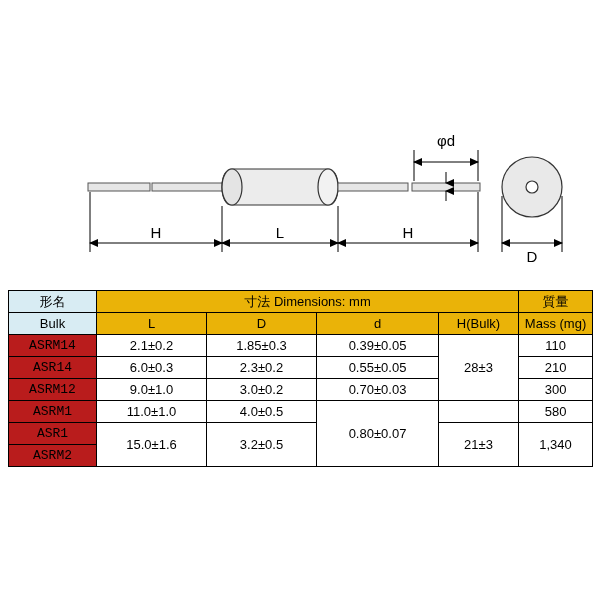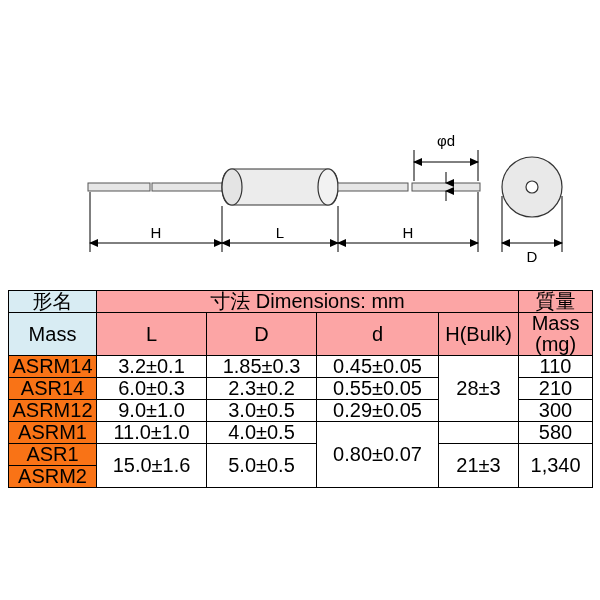--- a/index.html
+++ b/index.html
@@ -37,39 +37,40 @@
   #table-wrap {
     position: absolute;
     left: 8px;
     top: 290px;
     width: 584px;
   }
   table.dims {
     border-collapse: collapse;
     width: 584px;
     table-layout: fixed;
-    font-size: 20px;
+    font-size: 13px;
   }
   table.dims td, table.dims th {
     border: 1px solid #000000;
     text-align: center;
     vertical-align: middle;
     padding: 0;
     height: 21px;
     font-weight: normal;
     line-height: 1.05;
   }
   .hdr-blue {
-    background: #fca5a5;
+    background: #eab308;
   }
   .hdr-type {
     background: #d8ecf3;
   }
   .type-cell {
-    background: #f97316;
+    background: #b91c1c;
+    font-family: Liberation Mono, monospace;
   }
   .val {
     background: #ffffff;
   }
   .nowrap { white-space: nowrap; }
 
   
   col.c-type { width: 88px; }
   col.c-l    { width: 110px; }
   col.c-d    { width: 110px; }
@@ -158,66 +159,66 @@
           <col class="c-h">
           <col class="c-mass">
       </colgroup>
       <tbody>
         <tr>
           <td class="hdr-type">形名</td>
           <td class="hdr-blue" colspan="4">寸法 Dimensions: mm</td>
           <td class="hdr-blue">質量</td>
         </tr>
         <tr>
-          <td class="hdr-type">Mass</td>
+          <td class="hdr-type">Bulk</td>
           <td class="hdr-blue">L</td>
           <td class="hdr-blue">D</td>
           <td class="hdr-blue">d</td>
           <td class="hdr-blue">H(Bulk)</td>
           <td class="hdr-blue">Mass (mg)</td>
         </tr>
 
         <tr>
           <td class="type-cell">ASRM14</td>
-          <td class="val nowrap">3.2±0.1</td>
+          <td class="val nowrap">2.1±0.2</td>
           <td class="val nowrap">1.85±0.3</td>
-          <td class="val nowrap">0.45±0.05</td>
+          <td class="val nowrap">0.39±0.05</td>
           <td class="val nowrap" rowspan="3">28±3</td>
           <td class="val">110</td>
         </tr>
 
         <tr>
           <td class="type-cell">ASR14</td>
           <td class="val nowrap">6.0±0.3</td>
           <td class="val nowrap">2.3±0.2</td>
           <td class="val nowrap">0.55±0.05</td>
           <td class="val">210</td>
         </tr>
 
         <tr>
           <td class="type-cell">ASRM12</td>
           <td class="val nowrap">9.0±1.0</td>
-          <td class="val nowrap">3.0±0.5</td>
-          <td class="val nowrap">0.29±0.05</td>
+          <td class="val nowrap">3.0±0.2</td>
+          <td class="val nowrap">0.70±0.03</td>
           <td class="val">300</td>
         </tr>
 
         <tr>
           <td class="type-cell">ASRM1</td>
           <td class="val nowrap">11.0±1.0</td>
           <td class="val nowrap">4.0±0.5</td>
           <td class="val nowrap" rowspan="3">0.80±0.07</td>
           <td class="val"></td>
           <td class="val">580</td>
         </tr>
 
         <tr>
           <td class="type-cell">ASR1</td>
           <td class="val nowrap" rowspan="2">15.0±1.6</td>
-          <td class="val nowrap" rowspan="2">5.0±0.5</td>
+          <td class="val nowrap" rowspan="2">3.2±0.5</td>
           <td class="val nowrap" rowspan="2">21±3</td>
           <td class="val" rowspan="2">1,340</td>
         </tr>
         <tr>
           <td class="type-cell">ASRM2</td>
         </tr>
       </tbody>
     </table>
   </div>
 

